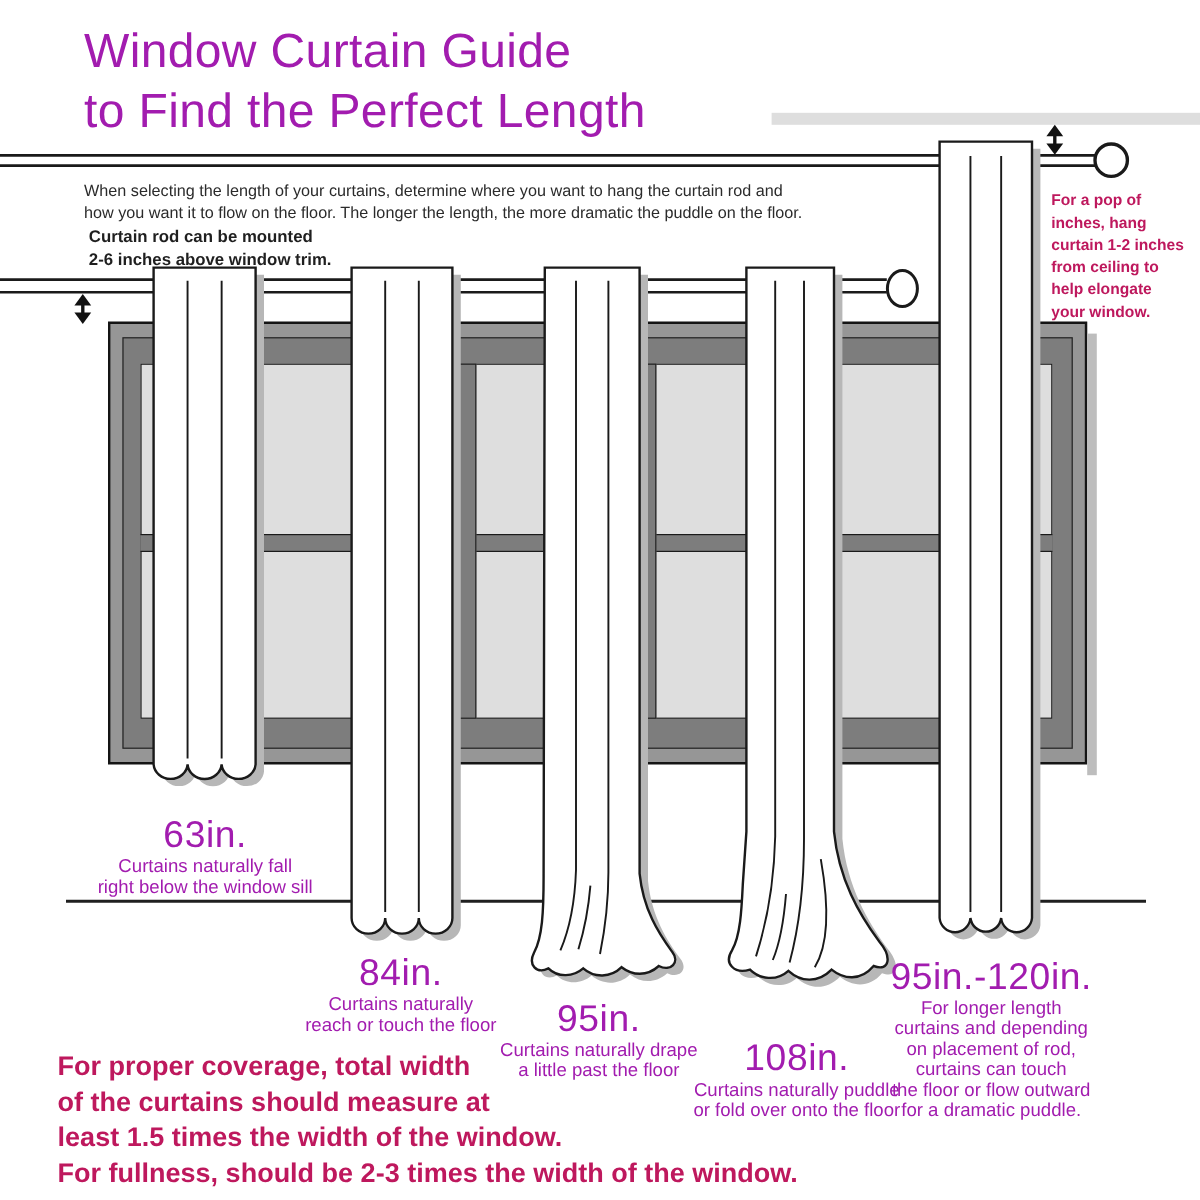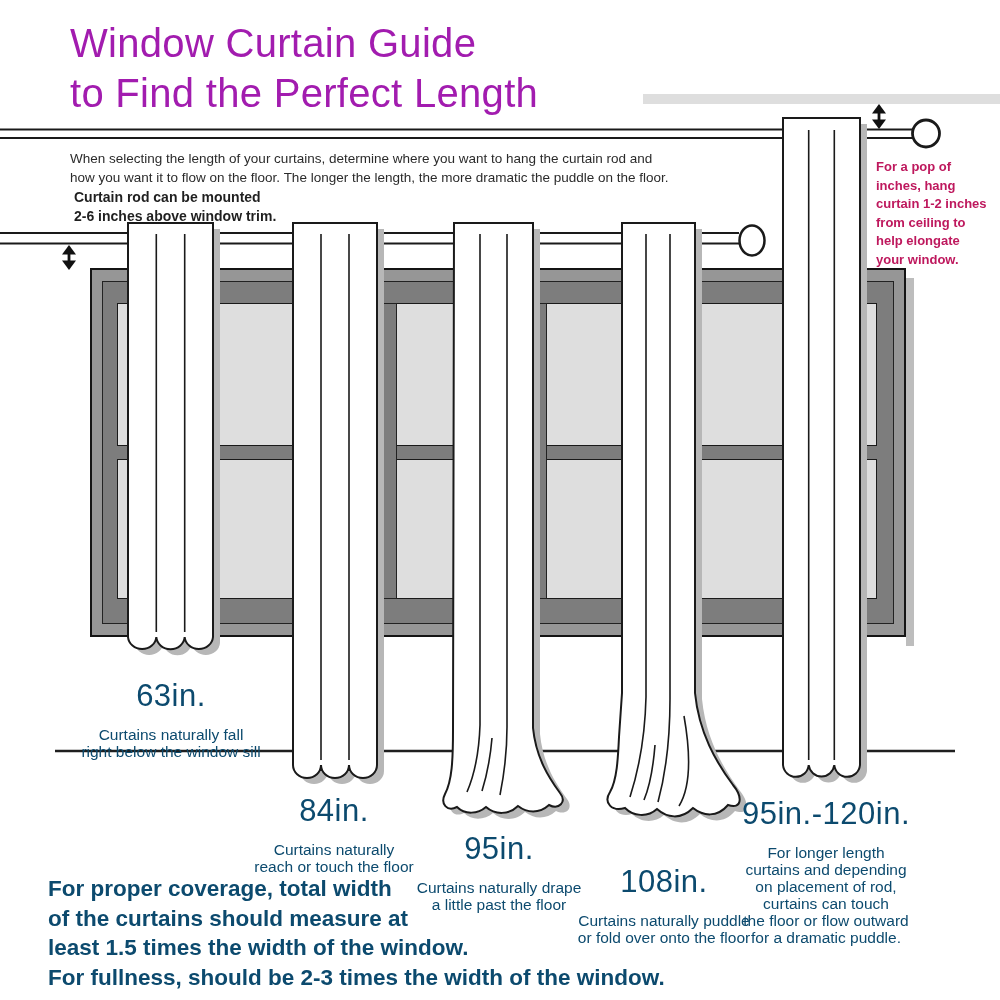--- a/index.html
+++ b/index.html
@@ -49,26 +49,26 @@
     position:absolute;top:33px;width:16px;height:296px;
     background:#7d7d7d;border:1px solid #222;box-sizing:border-box;
   }
   .mullion-a{left:289px;}
   .mullion-b{left:439px;}
   .window-shadow{left:906px;top:278px;width:8px;height:368px;background:#bdbdbd;}
 
   svg.diagram{left:0;top:0;pointer-events:none;}
 
   
-  .len-label{text-align:center;transform:translateX(-50%);color:#0c4a6e;}
+  .len-label{text-align:center;transform:translateX(-50%);color:#a21caf;}
   .len-label .num{font-size:31px;line-height:32px;letter-spacing:.5px;}
-  .len-label .desc{font-size:15.5px;line-height:17px;margin-top:14px;}
+  .len-label .desc{font-size:15.5px;line-height:17px;margin-top:2px;}
 
   .footer{
-    left:48px;top:874px;font-size:22.5px;line-height:29.5px;font-weight:bold;color:#0c4a6e;
+    left:48px;top:874px;font-size:22.5px;line-height:29.5px;font-weight:bold;color:#be185d;
   }
 </style>
 </head>
 <body>
 
 <div class="abs ceiling-bar"></div>
 
 <div class="abs title nowrap">
   <div>Window Curtain Guide</div>
   <div>to Find the Perfect Length</div>

